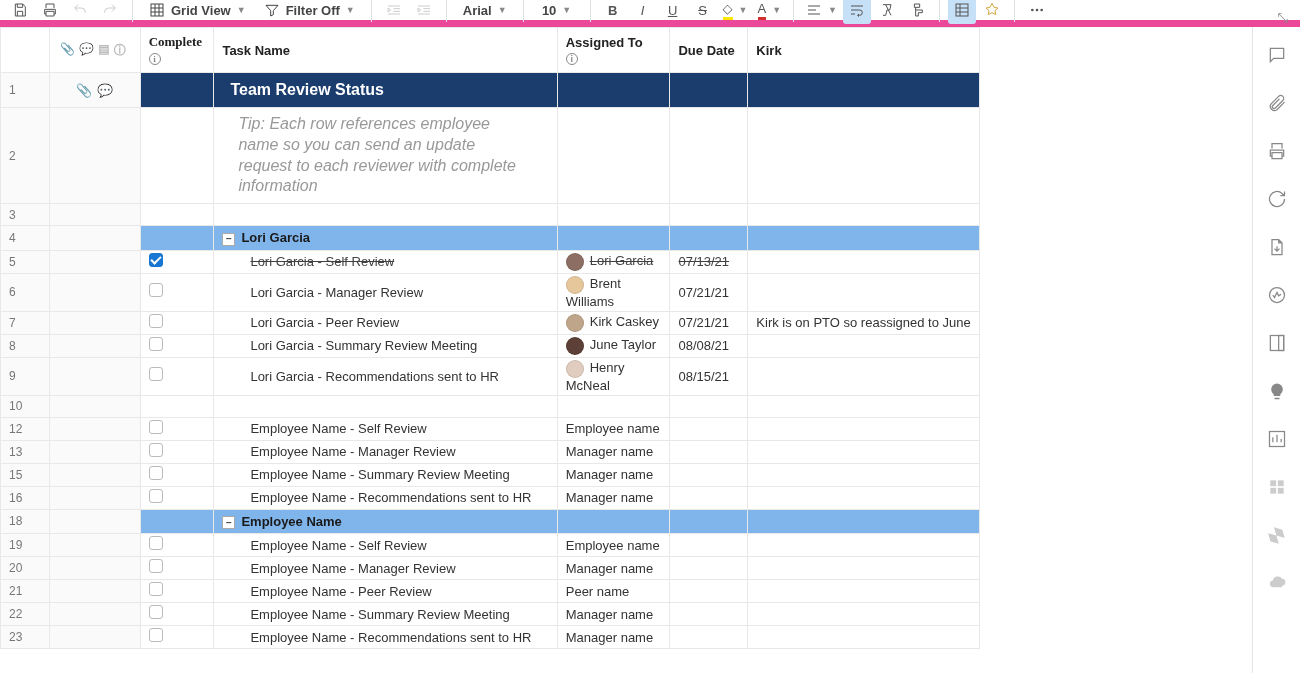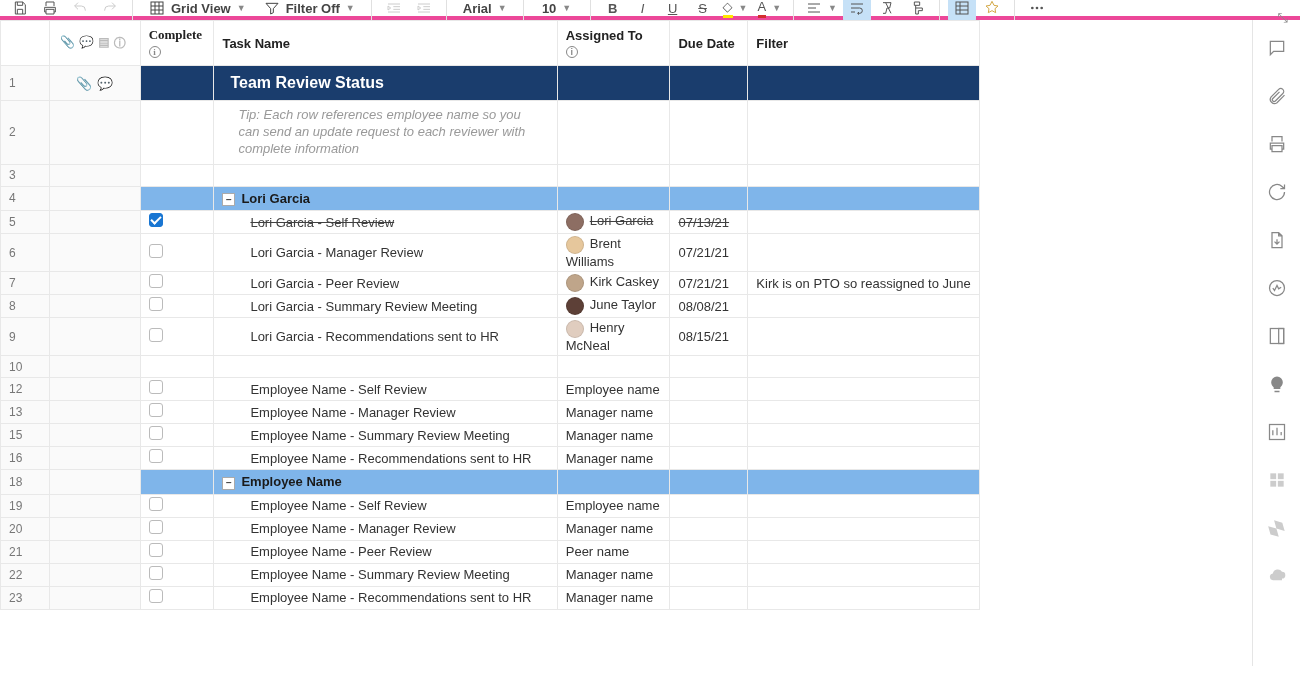--- a/index.html
+++ b/index.html
@@ -1,18 +1,18 @@
 <!DOCTYPE html>
 <html><head>
 <meta charset="utf-8">
 <style>
 * { box-sizing: border-box; margin: 0; padding: 0; }
 body { font-family: Arial, sans-serif; font-size: 13px; color: #333; background: #fff; overflow: hidden; }
 
-.toolbar { height: 20px; border-bottom: 4px solid #ec4899; display: flex; align-items: center; padding: 0 6px; gap: 2px; }
+.toolbar { height: 27px; border-bottom: 7px solid #ec4899; display: flex; align-items: center; padding: 0 6px; gap: 2px; }
 .toolbar .sep { width: 1px; height: 24px; background: #e0e0e0; margin: 0 6px; }
 .tbtn { display: inline-flex; align-items: center; justify-content: center; min-width: 28px; height: 28px; padding: 0 4px; border-radius: 3px; cursor: pointer; color: #555; }
 .tbtn.active { background: #c6e1f7; }
 .tbtn.disabled { color: #ccc; }
 .tbtn-label { padding: 0 8px; font-weight: 600; color: #444; }
 .tbtn .caret { margin-left: 6px; font-size: 9px; color: #888; }
 .fc-underline { border-bottom: 3px solid #ffe600; padding-bottom: 1px; }
 .tc-underline { border-bottom: 3px solid #d32f2f; padding-bottom: 1px; }
 .tbtn svg { width: 16px; height: 16px; stroke: currentColor; fill: none; stroke-width: 1.5; }
 .tbtn svg.filled { fill: currentColor; stroke: none; }
@@ -38,21 +38,21 @@
 .col-assigned { width: 110px; }
 .col-due { width: 76px; }
 .col-notes { width: 226px; }
 .info-i { display: inline-block; width: 12px; height: 12px; border: 1px solid #888; border-radius: 50%; font-size: 9px; line-height: 10px; text-align: center; color: #888; margin-top: 2px; }
 
 .grid tbody td { height: 22px; padding: 2px 8px; }
 .grid tbody td.rownum { font-size: 12px; }
 
 .title-row td.task { background: #1a3d6d; color: #fff; font-weight: 700; font-size: 16px; padding: 8px 16px; }
 .title-row td.blank-dark { background: #1a3d6d; }
-.tip { color: #999; font-style: italic; font-size: 13px; padding: 4px 16px; line-height: 1.3; }
+.tip { color: #999; font-style: italic; font-size: 16px; padding: 4px 16px; line-height: 1.3; }
 
 .section td.section-cell { background: #7fb5ea; font-weight: 700; color: #1a1a1a; padding: 4px 8px; }
 .section .collapse { display: inline-flex; width: 13px; height: 13px; background: #fff; border: 1px solid #aaa; align-items: center; justify-content: center; font-size: 10px; line-height: 1; margin-right: 6px; color: #444; }
 
 .chk { display: inline-block; width: 14px; height: 14px; border: 1.5px solid #bbb; border-radius: 3px; background: #fff; }
 .chk.checked { background: #1976d2; border-color: #1976d2; position: relative; }
 .chk.checked::after { content: ""; position: absolute; left: 3px; top: 0px; width: 4px; height: 8px; border: solid #fff; border-width: 0 2px 2px 0; transform: rotate(45deg); }
 
 .strike { text-decoration: line-through; color: #404040; }
 .indent { padding-left: 28px; display: inline-block; }
@@ -211,21 +211,21 @@
           <th class="col-complete center">
             <div>Complete</div>
             <span class="info-i">i</span>
           </th>
           <th class="col-task">Task Name</th>
           <th class="col-assigned">
             <div>Assigned To</div>
             <span class="info-i">i</span>
           </th>
           <th class="col-due">Due Date</th>
-          <th class="col-notes">Filter</th>
+          <th class="col-notes">Kirk</th>
         </tr>
       </thead>
       <tbody id="grid-body">
           <tr class="title-row">
   <td class="rownum">1</td>
   <td class="iconcol">
               <div class="row-icons">
                 <span>📎</span>
                 <span>💬</span>
               </div>

